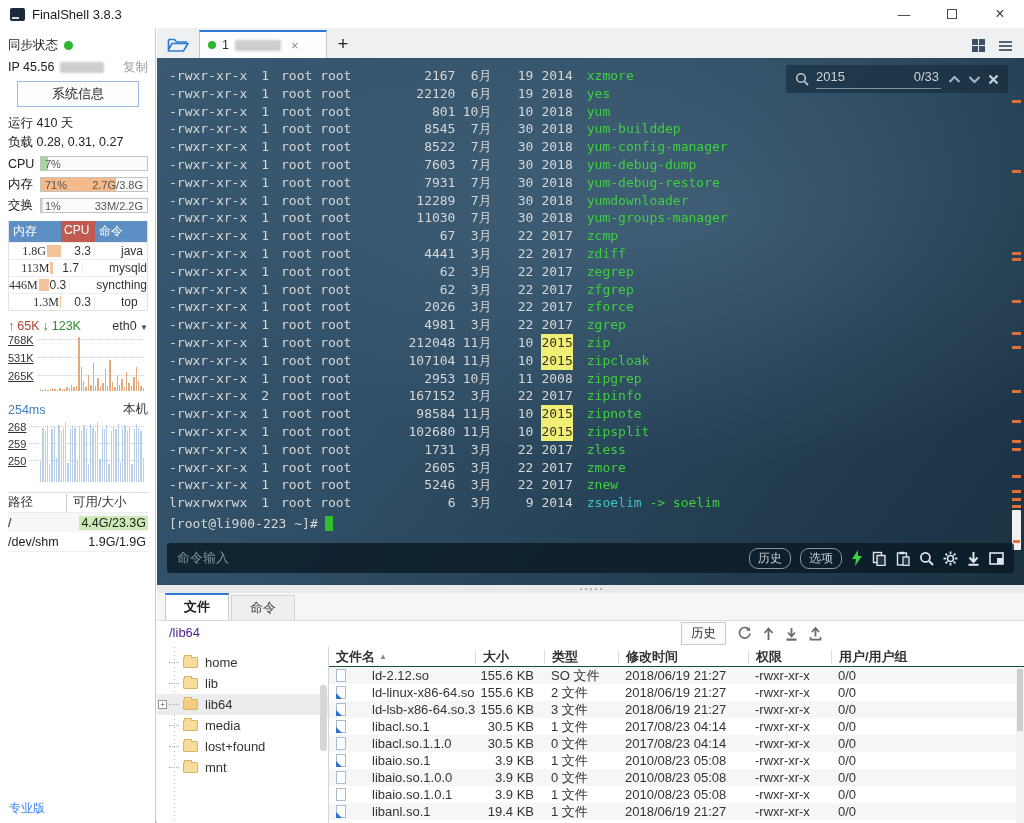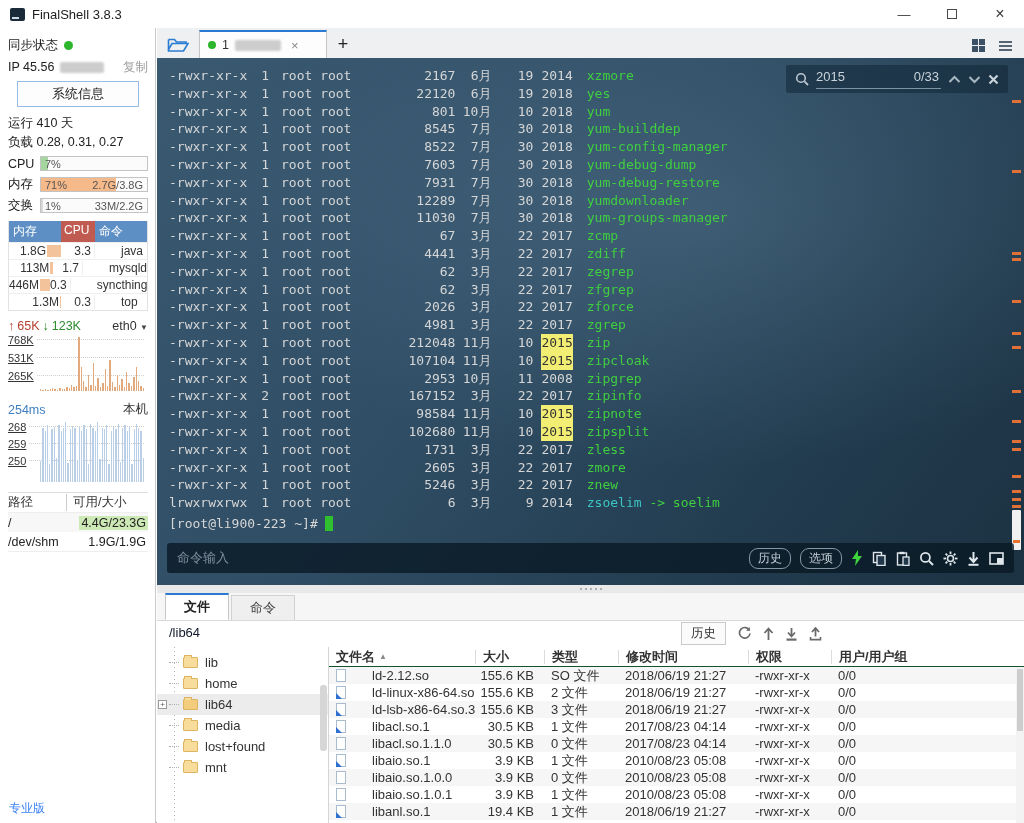--- a/index.html
+++ b/index.html
@@ -35,21 +35,21 @@
   .fill-mem{background:#f6b98a;}
   .fill-swap{background:#d8d8d8;}
   
   .proc{margin-top:6px;font-size:12px;border:1px solid #e2e2e2;border-top:none;}
   .proc-h{display:flex;color:#fff;}
   .proc-h .h-mem{width:52px;background:#5e8fc4;padding:2px 4px;}
   .proc-h .h-cpu{width:34px;background:#c05b52;padding:2px 3px;}
   .proc-h .h-cmd{flex:1;background:#5e8fc4;padding:2px 4px;}
   .proc-r{display:flex;align-items:center;height:17px;border-top:1px solid #efefef;color:#333;}
   .proc-mem{width:52px;display:flex;justify-content:flex-end;align-items:center;}
-  .proc-mem .v{text-align:left;}
+  .proc-mem .v{text-align:left;font-family:Liberation Serif, serif;}
   .proc-mem .bar{height:12px;background:#f3c49c;margin-left:1px;}
   .proc-cpu{width:34px;text-align:right;padding-right:3px;border-right:1px solid #eee;}
   .proc-cmd{flex:1;padding-left:4px;margin-left:22px;}
   
   .net-head{display:flex;align-items:center;margin-top:8px;font-size:12.5px;gap:3px;}
   .up-arrow{color:#c03a2b;font-weight:bold;}
   .net-up{color:#b3402f;}
   .down-arrow{color:#2e8b2e;font-weight:bold;}
   .net-down{color:#2e8b2e;}
   .iface{margin-left:auto;color:#333;}
@@ -129,21 +129,21 @@
   
   .splitter{position:absolute;top:557px;left:0;right:0;height:8px;background:#e9e9e9;display:flex;align-items:center;justify-content:center;gap:3px;}
   .splitter i{width:2px;height:2px;background:#9a9a9a;border-radius:50%;}
   
   .btabs{position:absolute;top:565px;left:0;right:0;height:28px;background:#f6f6f6;border-bottom:1px solid #d9d9d9;display:flex;align-items:flex-end;padding-left:8px;}
   .btab{height:27px;display:flex;align-items:center;padding:0 18px;font-size:13px;border:1px solid #d2d2d2;}
   .btab.active{background:#fff;border-color:#c6c6c6;border-top:2px solid #2a7ad4;border-bottom:1px solid #fff;font-weight:bold;color:#222;}
   .btab.inactive{background:#efefef;color:#444;margin-left:2px;border-bottom:none;height:25px;}
   
   .btoolbar{position:absolute;top:593px;left:0;right:0;height:26px;background:#fff;}
-  .bpath{position:absolute;left:12px;top:4px;color:#0f172a;font-size:13px;}
+  .bpath{position:absolute;left:12px;top:4px;color:#4c1d95;font-size:13px;}
   .tb-cluster{position:absolute;left:524px;top:1px;display:flex;align-items:center;gap:11px;}
   .hist-btn{border:1px solid #c9c9c9;background:#fbfbfb;padding:2px 9px;font-size:12.5px;color:#333;}
   .tb-ico{display:flex;align-items:center;}
   
   .bcontent{position:absolute;top:619px;left:0;right:0;bottom:0;display:flex;}
   .tree{width:172px;border-right:1px solid #d5d5d5;position:relative;overflow:hidden;padding-top:5px;
     background-image:repeating-linear-gradient(to bottom,#b9b9b9 0 1px,transparent 1px 4px);
     background-size:1px 100%;background-position:17px 0;background-repeat:no-repeat;background-color:#fff;}
   .titem{display:flex;align-items:center;height:21px;position:relative;padding-left:12px;}
   .titem.selected{background:#ececec;}
@@ -1029,28 +1029,28 @@
 
   <div class="bcontent">
     <div class="tree">
       <div>
 
 
   <div class="titem">
 
     <span class="tstub"></span>
     <span class="folder"></span>
-    <span class="tlabel">lib</span>
+    <span class="tlabel">home</span>
   </div>
 
   <div class="titem">
 
     <span class="tstub"></span>
     <span class="folder"></span>
-    <span class="tlabel">home</span>
+    <span class="tlabel">lib</span>
   </div>
 
   <div class="titem selected">
     <span class="expander">+</span>
     <span class="tstub"></span>
     <span class="folder open"></span>
     <span class="tlabel">lib64</span>
   </div>
 
   <div class="titem">

